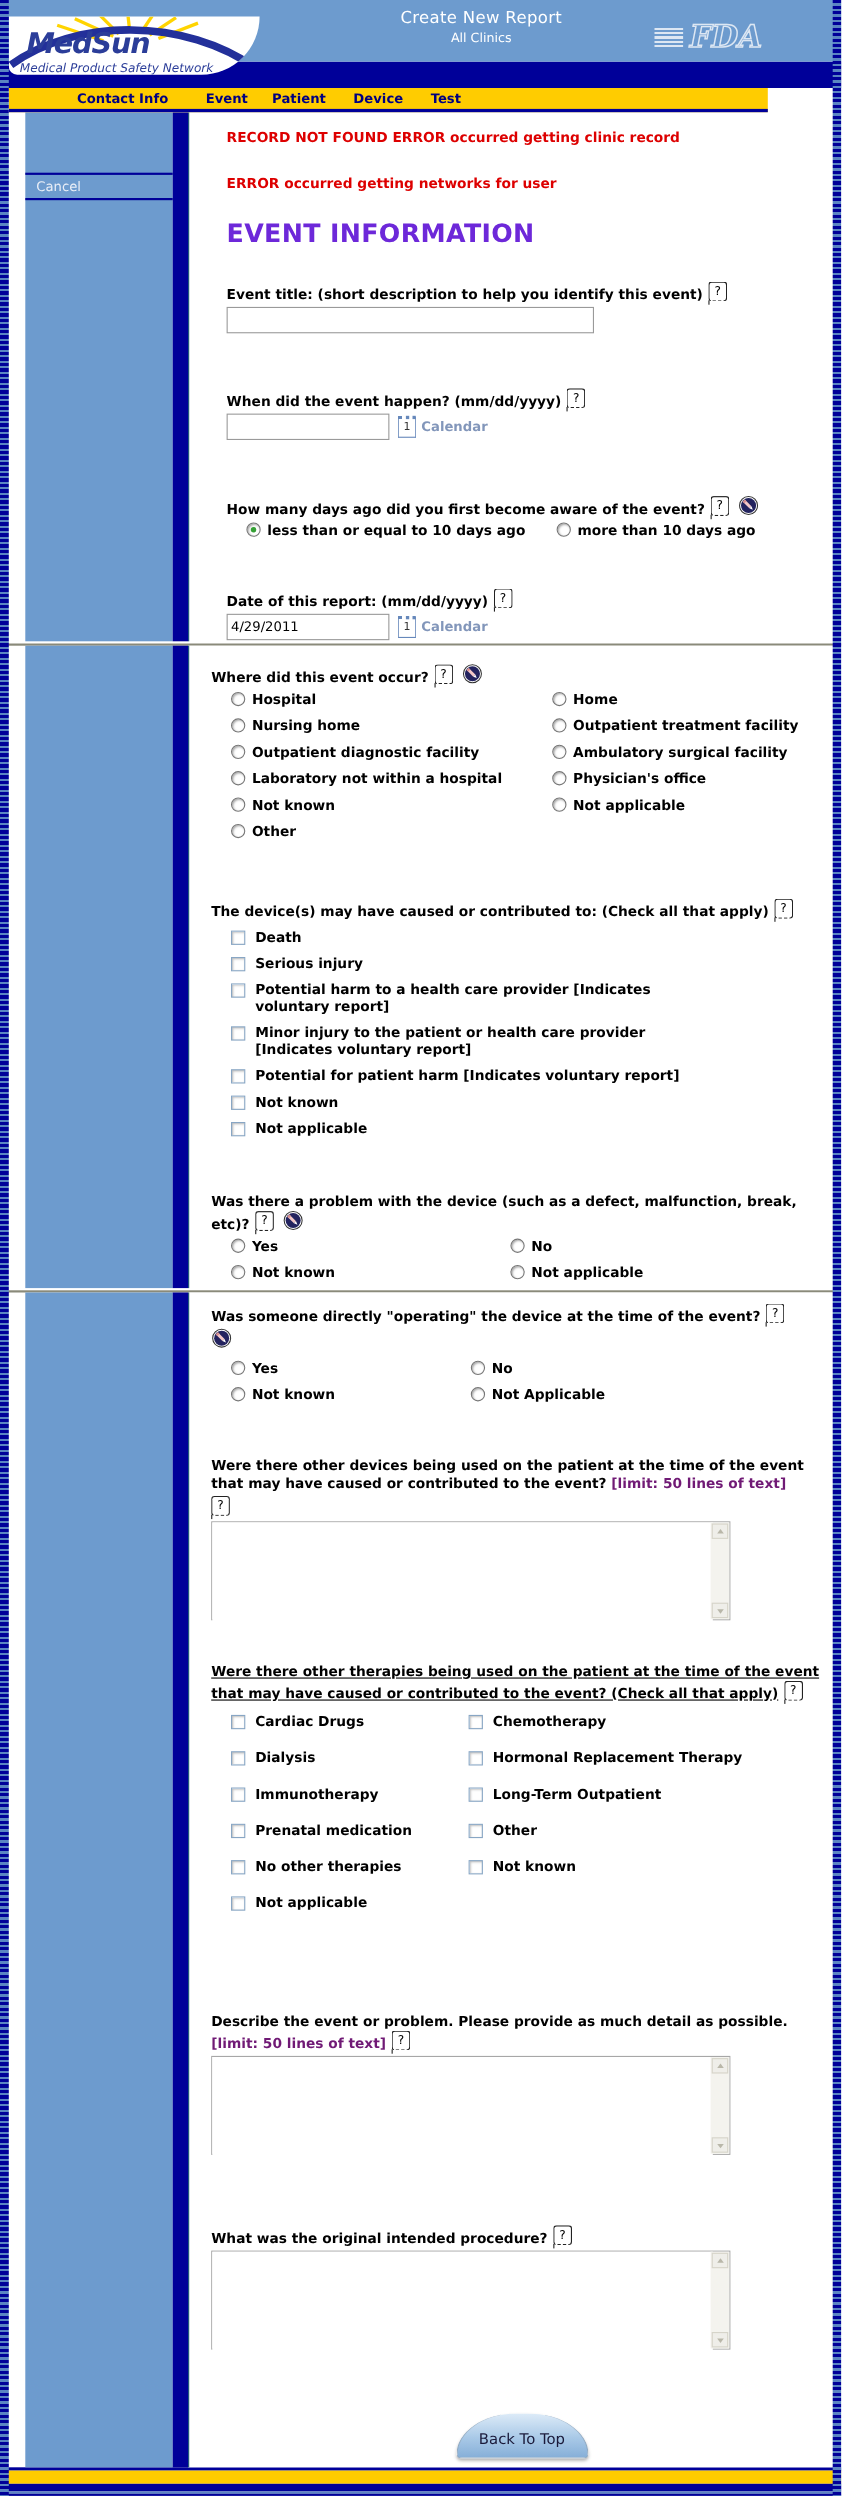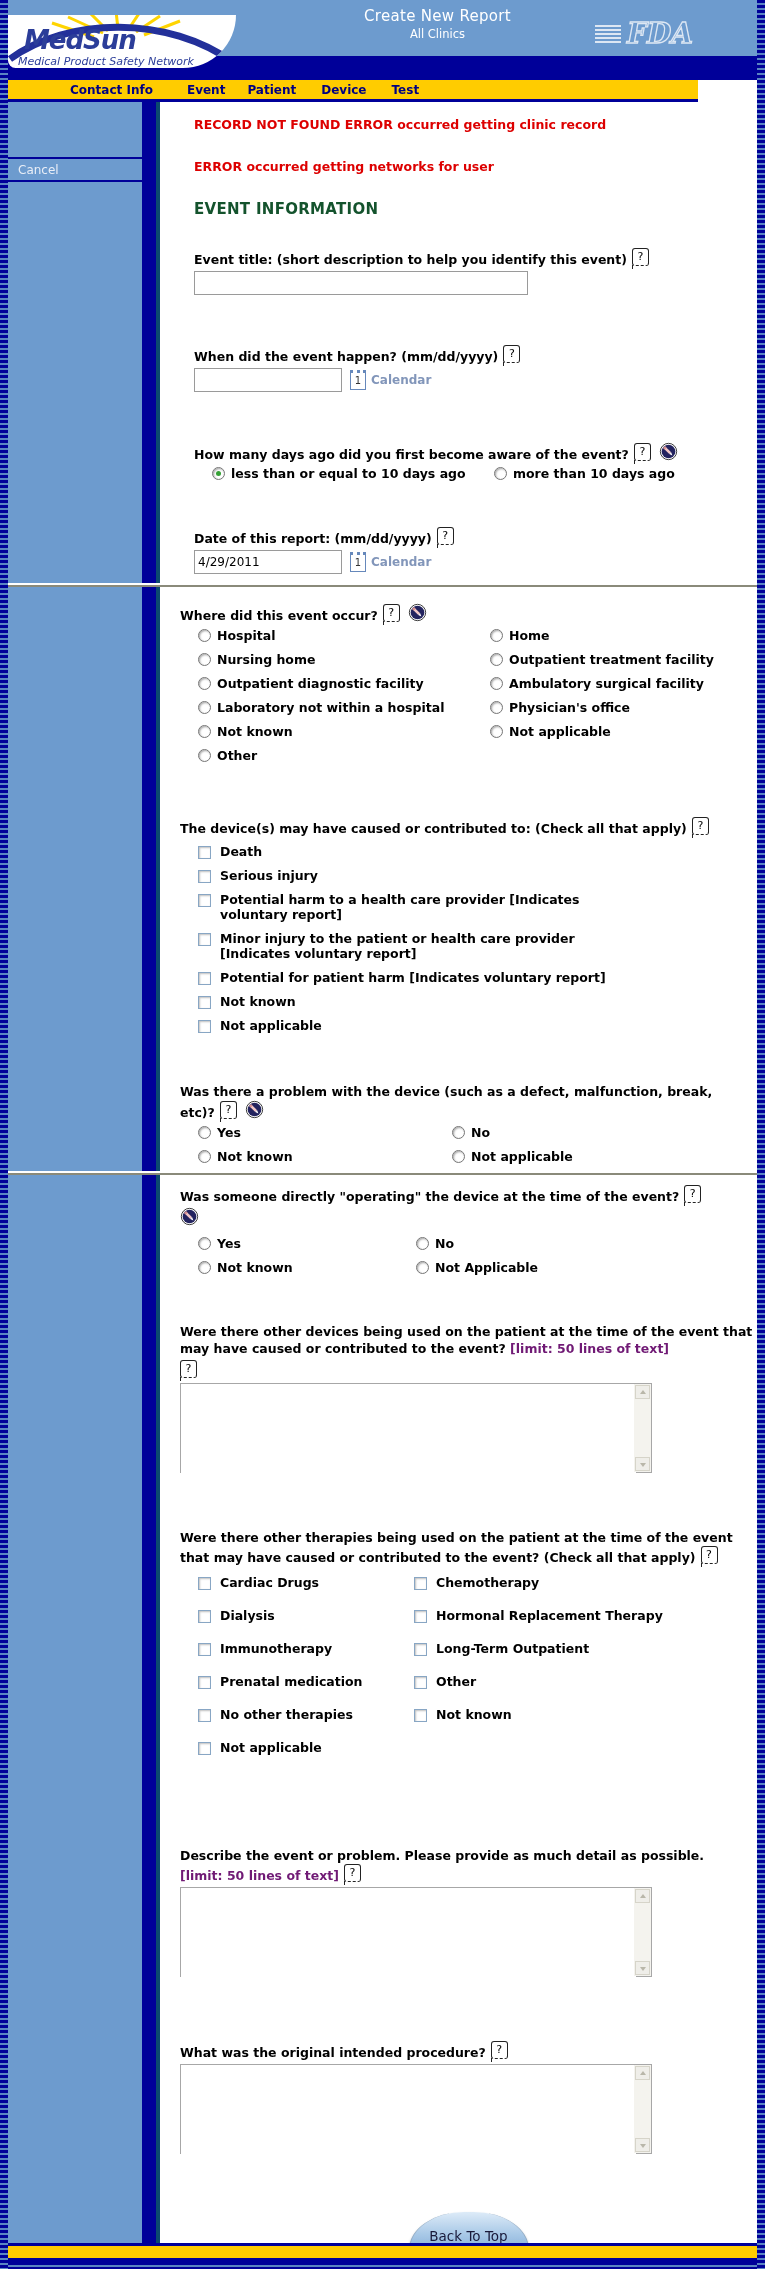--- a/index.html
+++ b/index.html
@@ -25,36 +25,36 @@
   .navy-band{height:24px;background:#000099;}
   .nav-row{height:22px;background:#fff;position:relative;}
   .nav-bar{position:absolute;left:8px;top:0;width:690px;height:19px;background:#ffcc00;
            border-bottom:3px solid #000099;display:flex;align-items:center;}
   .nav-item{font-size:12px;font-weight:bold;color:#000080;cursor:pointer;white-space:nowrap;}
   .nav-item.i0{margin-left:62px;} .nav-item.i1{margin-left:34px;} .nav-item.i2{margin-left:22px;}
   .nav-item.i3{margin-left:25px;} .nav-item.i4{margin-left:25px;}
 
   
   .mrow{display:flex;align-items:stretch;}
-  .sbar{margin-left:8px;width:134px;background:#6d9bce;flex:none;}
+  .sbar{margin-left:23px;width:134px;background:#6d9bce;flex:none;}
   .navycol{width:14px;background:#000099;flex:none;}
-  .content{flex:1;background:#fff;border-left:4px solid #0c4a6e;margin-right:8px;overflow:hidden;}
+  .content{flex:1;background:#fff;border-left:1px solid #0c4a6e;margin-right:8px;overflow:hidden;}
   .s1{height:481px;} .s2{height:584px;} .s3{height:1068px;}
   .divider{height:4px;background:#fff;border-bottom:2px solid #8a8a7a;box-sizing:border-box;}
   .sb-cell1{height:55px;border-bottom:2px solid #000099;}
   .sb-cancel{height:21px;border-bottom:2px solid #000099;color:#e9eef7;font-size:12px;
              display:flex;align-items:center;padding-left:10px;cursor:pointer;}
 
   
   .content1{padding-left:34px;}
   .content2{padding-left:20px;padding-top:16px;}
   .content3{padding-left:20px;padding-top:10px;}
   .err{color:#dd0000;font-weight:bold;font-size:12.5px;}
   .err.e1{margin-top:15px;} .err.e2{margin-top:27px;}
-  .pghead{margin-top:26px;font-size:15px;font-weight:bold;color:#14532d;letter-spacing:.3px;}
+  .pghead{margin-top:26px;font-size:23px;font-weight:bold;color:#6d28d9;letter-spacing:.3px;}
   .lbl{font-size:12.5px;font-weight:bold;color:#000;line-height:17px;}
   .dim{color:#701a75;text-align:right;}
   .help{display:inline-block;width:15px;height:16px;border:1px solid #222;border-bottom-style:dashed;
         border-radius:3px;background:#fff;font-size:11px;font-weight:normal;text-align:center;
         line-height:15px;vertical-align:4px;margin-left:5px;cursor:pointer;position:relative;}
   .help::after{content:"";position:absolute;left:-1px;bottom:-4px;width:4px;height:4px;
         border-left:1px solid #222;}
   .pen{vertical-align:-2px;margin-left:8px;}
   .tin{height:20px;border:1px solid #9a9a9a;font-size:12px;font-family:"DejaVu Sans",sans-serif;
        padding:1px 3px;box-sizing:content-box;}
@@ -382,21 +382,21 @@
         <span class="help" style="margin-left:0;margin-top:3px;">?</span>
       </div>
       <div class="ta">
         <textarea style=""></textarea>
         <div class="sbv">
           <div class="sbtn up"></div>
           <div class="sbtn dn"></div>
         </div>
       </div>
 
-      <div class="lbl" style="margin-top:56px;max-width:585px;">
+      <div class="lbl" style="margin-top:38px;max-width:585px;text-decoration:underline;">
         <span>Were there other therapies being used on the patient at the time of the event that may have caused or contributed to the event? (Check all that apply)</span><span class="help">?</span>
       </div>
       <div class="grid2 gt" style="margin-top:9px;gap:18px;">
         <div class="opt">
             <span class="cb"></span>
             <span class="optlabel">Cardiac Drugs</span>
           </div>
         <div class="opt">
             <span class="cb"></span>
             <span class="optlabel">Chemotherapy</span>

